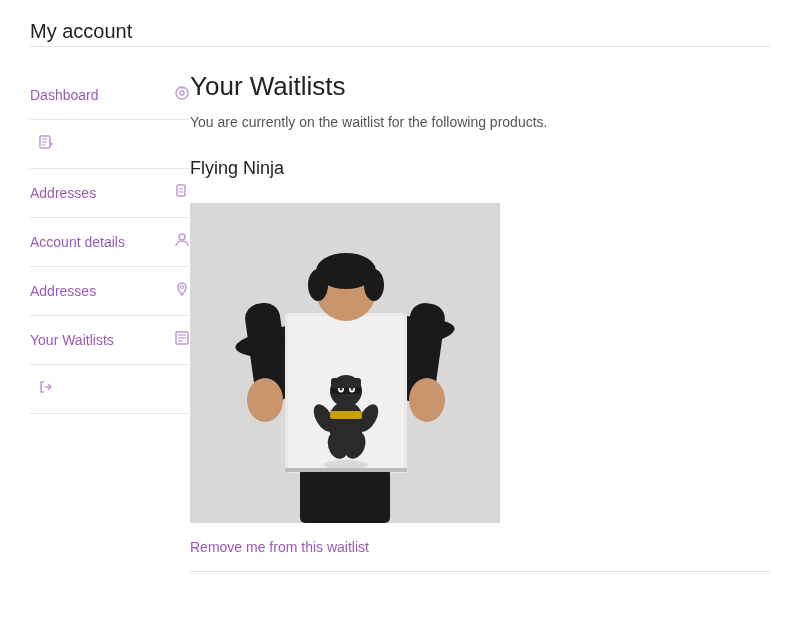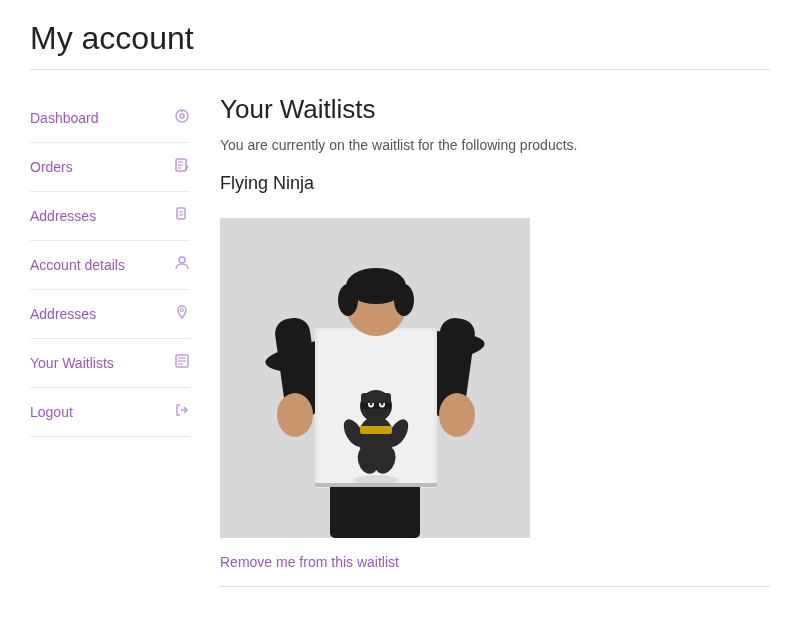--- a/index.html
+++ b/index.html
@@ -8,30 +8,29 @@
       background: #fff;
       color: #333;
       font-size: 15px;
     }
     .page-wrapper {
       max-width: 800px;
       margin: 0 auto;
       padding: 20px 30px;
     }
     .page-title {
-      font-size: 32px;
+      font-size: 20px;
       font-weight: 300;
       color: #222;
       margin-bottom: 24px;
       border-bottom: 1px solid #e0e0e0;
-      padding-bottom: 12px;
+      padding-bottom: 3px;
     }
     .content-area {
       display: flex;
-      gap: 30px;
     }
     
     .sidebar {
       width: 160px;
       flex-shrink: 0;
     }
     .sidebar-item {
       display: flex;
       align-items: center;
       justify-content: space-between;
@@ -59,21 +58,21 @@
       flex: 1;
     }
     .section-title {
       font-size: 26px;
       font-weight: 300;
       color: #222;
       margin-bottom: 12px;
     }
     .section-desc {
       color: #555;
-      margin-bottom: 20px;
+      margin-bottom: 28px;
       font-size: 14px;
     }
     .product-title {
       font-size: 18px;
       font-weight: 400;
       color: #222;
       margin-bottom: 24px;
     }
     .product-image-container {
       width: 310px;
@@ -119,21 +118,20 @@
         <span class="sidebar-icon">
           <svg width="16" height="16" viewBox="0 0 16 16" fill="none">
             <circle cx="8" cy="8" r="6" stroke="#c39bd3" stroke-width="1.5" fill="none"></circle>
             <circle cx="8" cy="8" r="2" stroke="#c39bd3" stroke-width="1.5" fill="none"></circle>
             <line x1="8" y1="2" x2="8" y2="4" stroke="#c39bd3" stroke-width="1.5"></line>
           </svg>
         </span>
       </a>
 
       <a class="sidebar-item" href="#">
-        <span class="sidebar-label">Orders</span>
         <span class="sidebar-icon">
           <svg width="16" height="16" viewBox="0 0 16 16" fill="none">
             <rect x="2" y="2" width="10" height="12" rx="1" stroke="#c39bd3" stroke-width="1.5" fill="none"></rect>
             <line x1="4" y1="5" x2="9" y2="5" stroke="#c39bd3" stroke-width="1.2"></line>
             <line x1="4" y1="8" x2="9" y2="8" stroke="#c39bd3" stroke-width="1.2"></line>
             <line x1="4" y1="11" x2="7" y2="11" stroke="#c39bd3" stroke-width="1.2"></line>
             <path d="M11 7 L14 10 L11 13" stroke="#c39bd3" stroke-width="1.2" fill="none"></path>
           </svg>
         </span>
       </a>
@@ -175,21 +173,20 @@
           <svg width="16" height="16" viewBox="0 0 16 16" fill="none">
             <rect x="2" y="2" width="12" height="12" rx="1" stroke="#c39bd3" stroke-width="1.5" fill="none"></rect>
             <line x1="4" y1="5" x2="12" y2="5" stroke="#c39bd3" stroke-width="1.2"></line>
             <line x1="4" y1="8" x2="12" y2="8" stroke="#c39bd3" stroke-width="1.2"></line>
             <line x1="4" y1="11" x2="9" y2="11" stroke="#c39bd3" stroke-width="1.2"></line>
           </svg>
         </span>
       </a>
 
       <a class="sidebar-item" href="#">
-        <span class="sidebar-label">Logout</span>
         <span class="sidebar-icon">
           <svg width="16" height="16" viewBox="0 0 16 16" fill="none">
             <path d="M6 3H3v10h3" stroke="#c39bd3" stroke-width="1.5" fill="none"></path>
             <path d="M10 5l3 3-3 3" stroke="#c39bd3" stroke-width="1.5" fill="none"></path>
             <line x1="7" y1="8" x2="13" y2="8" stroke="#c39bd3" stroke-width="1.5"></line>
           </svg>
         </span>
       </a>
     </nav>
 

